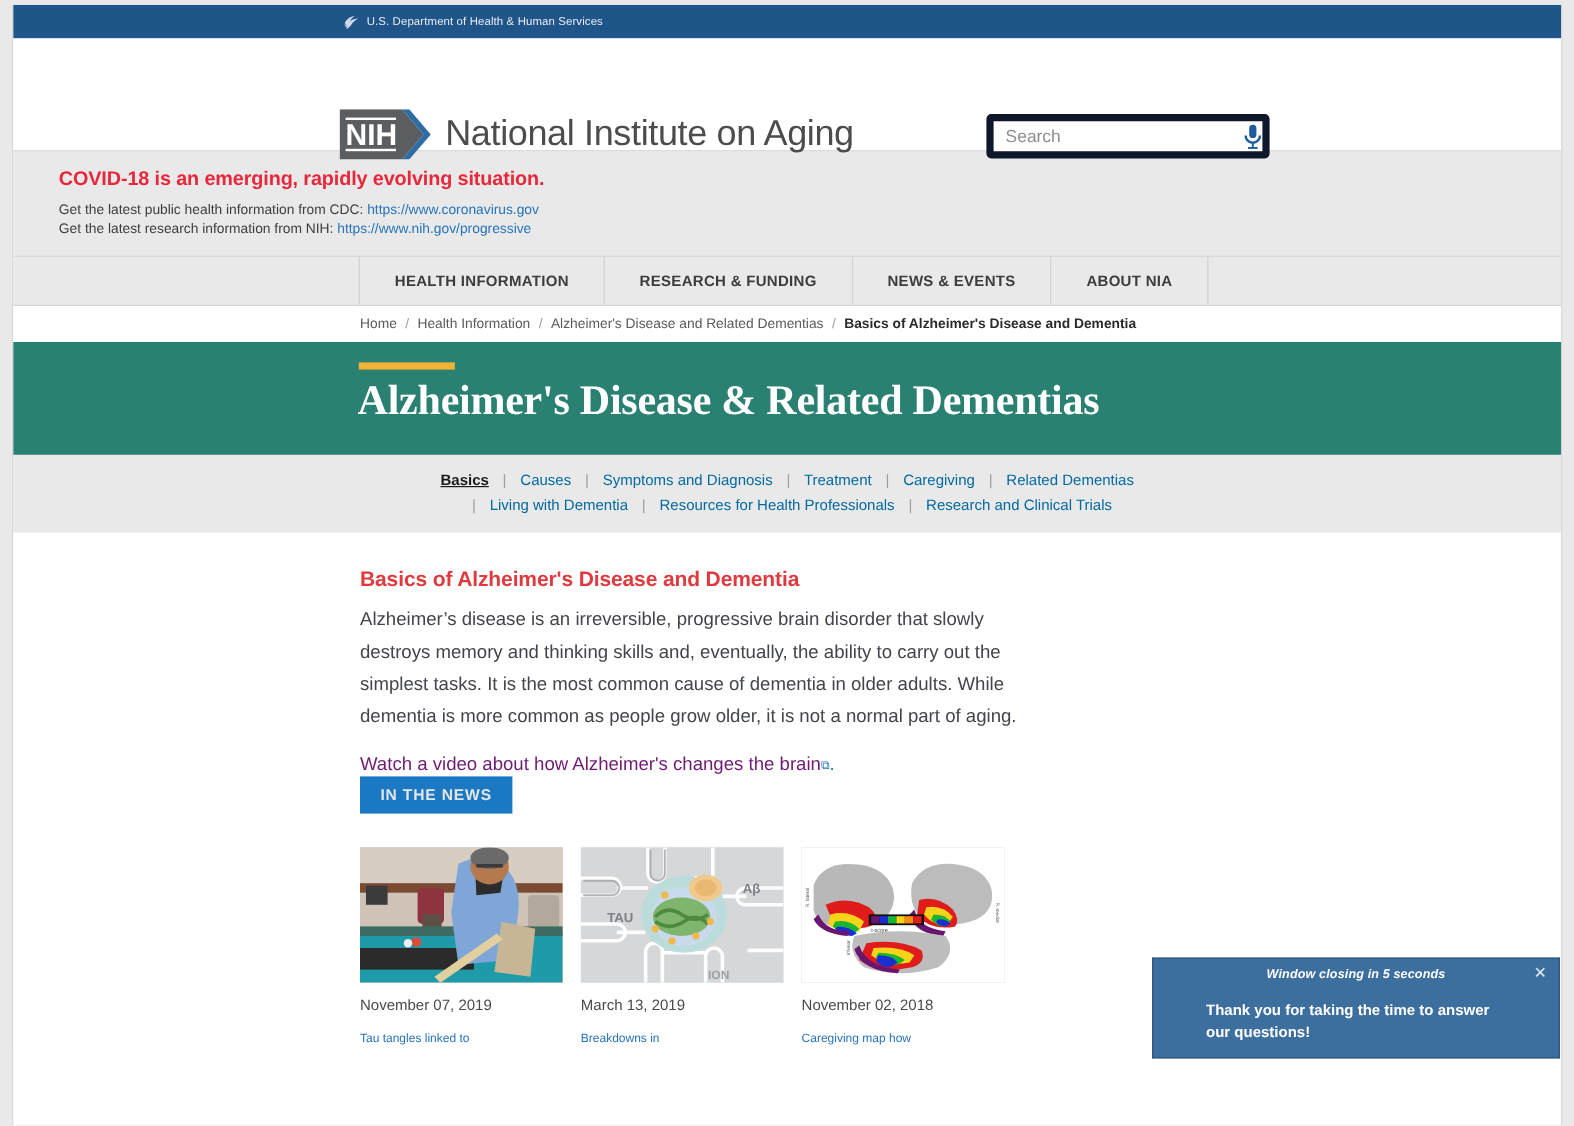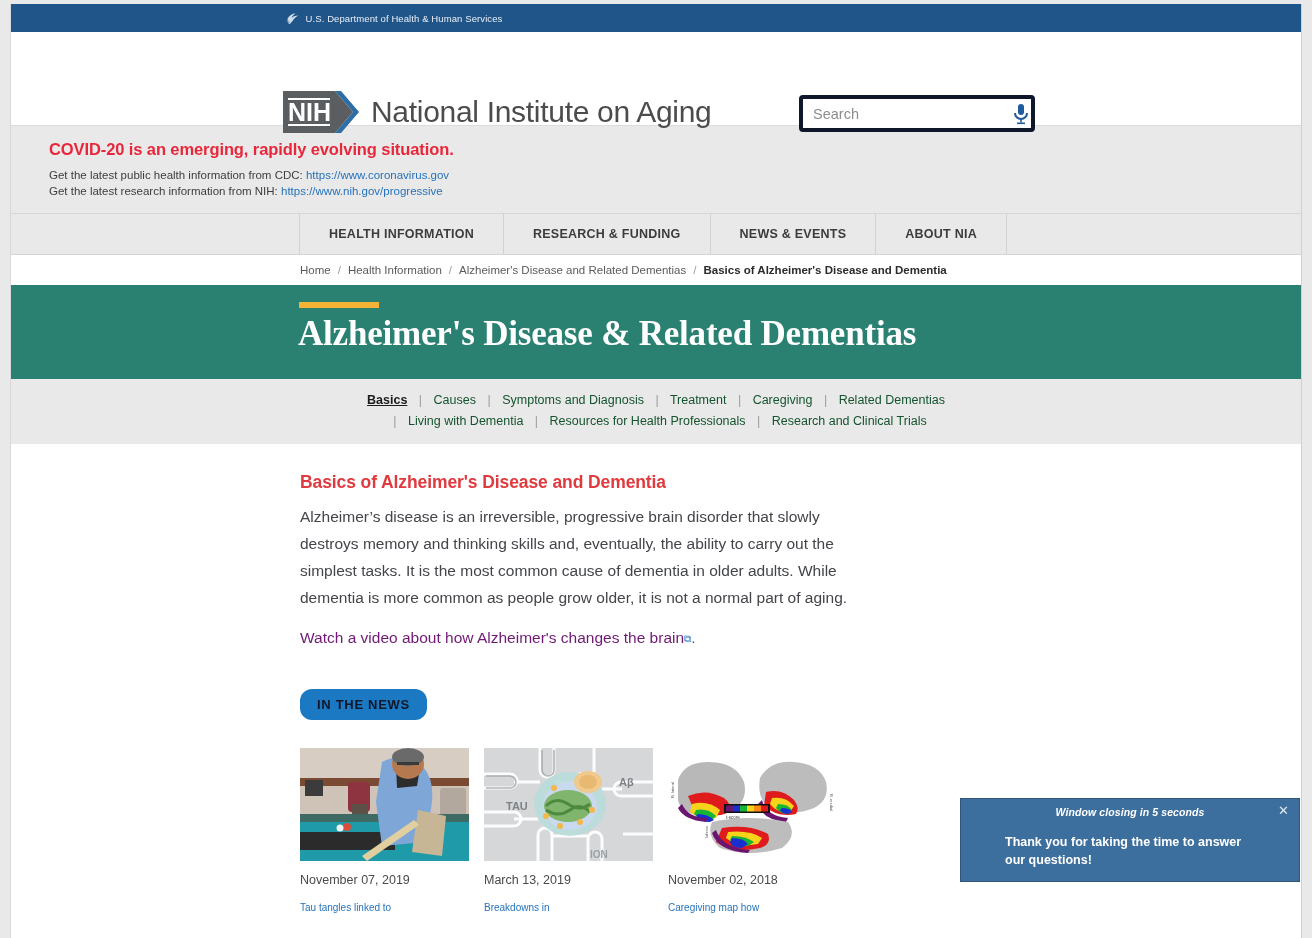--- a/index.html
+++ b/index.html
@@ -58,23 +58,23 @@
   .nih-mark svg { display:block; }
   .nih-title {
     font-size: 30px;
     color: #4c4c4c;
     font-family: "Liberation Sans", sans-serif;
     letter-spacing: -0.3px;
     white-space: nowrap;
   }
   .search-wrap {
     position: absolute;
-    left: 788px; top: 63px;
+    left: 811px; top: 63px;
     width: 236px; height: 37px;
-    border: 4px solid #0f172a;
+    border: 6px solid #0f172a;
     border-radius: 4px;
     background: #fff;
     display: flex; align-items: center;
   }
   .search-input {
     border: none; outline: none; background: transparent;
     flex: 1;
     height: 100%;
     padding: 0 10px;
     font-size: 14.5px;
@@ -172,21 +172,21 @@
   .subnav {
     background: #e9e9e9;
     padding: 11px 0 12px;
     text-align: center;
   }
   .subnav-row {
     font-size: 12.5px;
     line-height: 21px;
     color: #4a4a4a;
   }
-  .subnav-link { color: #14532d; cursor: pointer; }
+  .subnav-link { color: #0369a1; cursor: pointer; }
   .subnav-link.active {
     color: #1b1b1b;
     font-weight: bold;
     text-decoration: underline;
   }
   .subnav-sep { color: #9e9e9e; padding: 0 8px; }
 
   
   .content { background: #fff; padding: 28px 0 0 289px; }
   .h2 {
@@ -203,27 +203,25 @@
     color: #43454a;
     margin: 0 0 18px;
   }
   .link-line { font-size: 15.5px; color: #2673bb; }
   .link-line a { color: #701a75; text-decoration: none; text-align: right; }
   .ext-icon { font-size: 10px; vertical-align: 1px; }
 
   .news-badge {
     display: inline-block;
     background: #1b78c2;
-    color: #0f172a;
+    color: #e5e5e5;
     font-size: 13px;
     font-weight: bold;
     letter-spacing: .7px;
     padding: 8px 17px;
-    margin-top: 42px;
-    border-radius: 12px;
   }
 
   .news-row { display: flex; gap: 15px; margin-top: 28px; }
   .news-card { width: 169px; }
   .news-thumb {
     width: 169px; height: 113px;
     overflow: hidden;
     position: relative;
     background: #e2e2e2;
   }
@@ -313,21 +311,21 @@
           <rect x="5" y="1" width="6" height="11" rx="3" fill="#1f5c9e"></rect>
           <path d="M2 10 a6 6 0 0 0 12 0" fill="none" stroke="#1f5c9e" stroke-width="2"></path>
           <rect x="7.2" y="15.5" width="1.6" height="4" fill="#1f5c9e"></rect>
           <rect x="4" y="19.5" width="8" height="1.6" fill="#1f5c9e"></rect>
         </svg>
       </button>
     </div>
   </div>
 
   <div class="covid">
-    <div class="covid-title">COVID-20 is an emerging, rapidly evolving situation.</div>
+    <div class="covid-title">COVID-18 is an emerging, rapidly evolving situation.</div>
     <div class="covid-line">
       <span>Get the latest public health information from CDC: </span><a href="#">https://www.coronavirus.gov</a>
     </div>
     <div class="covid-line">
       <span>Get the latest research information from NIH: </span><a href="#">https://www.nih.gov/progressive</a>
     </div>
   </div>
 
   <nav class="mainnav">
     <div class="mainnav-item">HEALTH INFORMATION</div>

